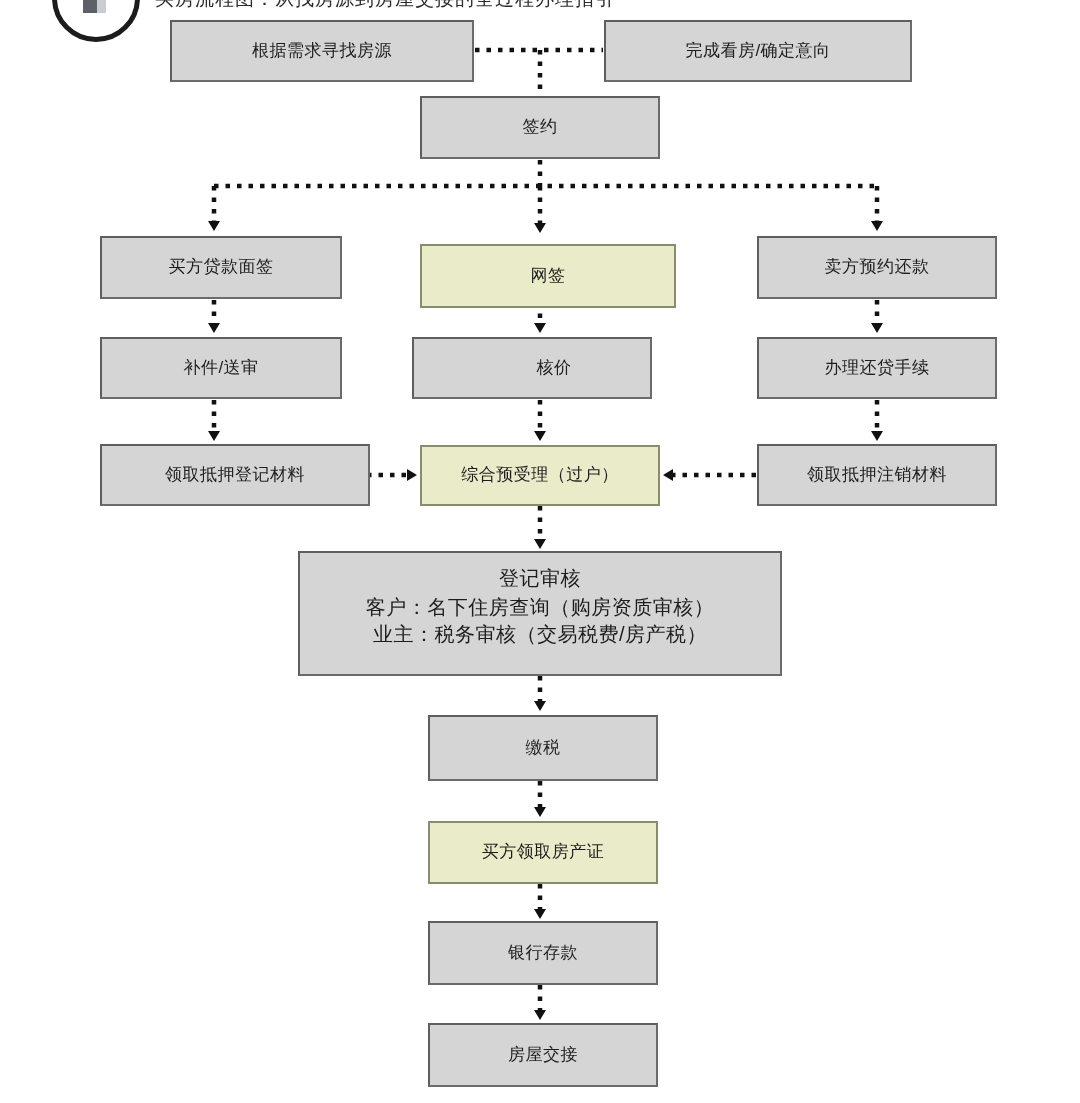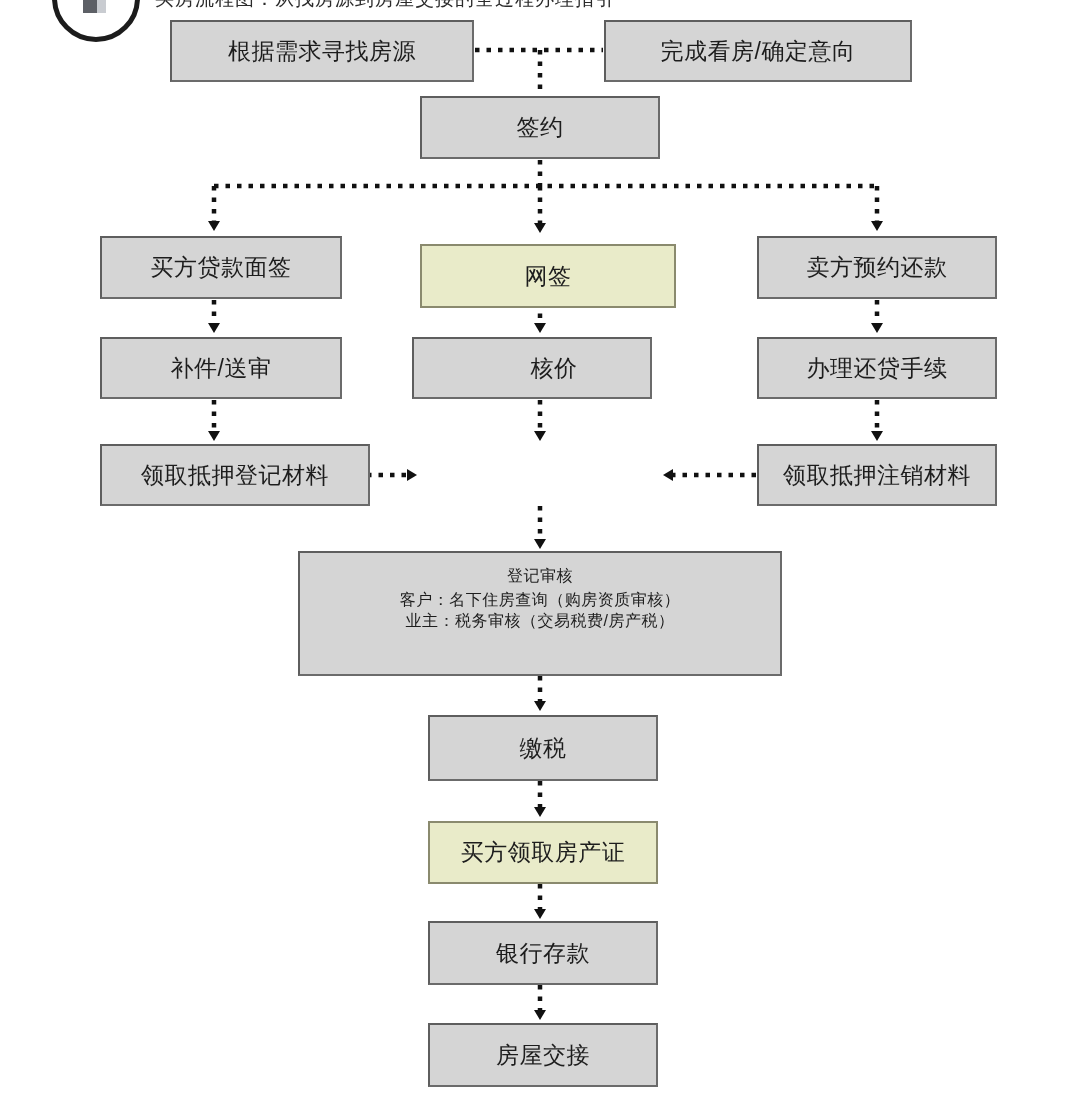--- a/index.html
+++ b/index.html
@@ -43,31 +43,31 @@
   .node{
     position:absolute;
     box-sizing:border-box;
     background:#d5d5d5;
     border:2px solid #5e5e5e;
     border-right-color:#6b6b6b;
     border-bottom-color:#6b6b6b;
     display:flex;align-items:center;justify-content:center;
     text-align:center;
     color:#1d1d1d;
-    font-size:23px;
+    font-size:17px;
     line-height:1.22;
     letter-spacing:0.5px;
     font-family:"Liberation Sans","DejaVu Sans",sans-serif;
   }
   .node.hl{
     background:#e9ebc9;
     border-color:#8a8a6e;
   }
   .node.multi{
-    font-size:16px;
+    font-size:20px;
     line-height:1.35;
     display:block;
     padding-top:12px;
   }
   .node .ln{display:block;}
   .node .ln.title{margin-bottom:2px;}
 </style>
 </head>
 <body>
 
@@ -137,20 +137,21 @@
 
   <div class="node" style="left:100px;top:236px;width:242px;height:63px;">买方贷款面签</div>
   <div class="node hl" style="left:420px;top:244px;width:256px;height:64px;">网签</div>
   <div class="node" style="left:757px;top:236px;width:240px;height:63px;">卖方预约还款</div>
 
   <div class="node" style="left:100px;top:337px;width:242px;height:62px;">补件/送审</div>
   <div class="node" style="left:412px;top:337px;width:240px;height:62px;padding-left:44px;">核价</div>
   <div class="node" style="left:757px;top:337px;width:240px;height:62px;">办理还贷手续</div>
 
   <div class="node" style="left:100px;top:444px;width:270px;height:62px;">领取抵押登记材料</div>
+  <div class="node hl" style="left:420px;top:445px;width:240px;height:61px;">综合预受理（过户）</div>
   <div class="node" style="left:757px;top:444px;width:240px;height:62px;">领取抵押注销材料</div>
 
   <div class="node multi" style="left:298px;top:551px;width:484px;height:125px;">
     <span class="ln title">登记审核</span>
     <span class="ln">客户：名下住房查询（购房资质审核）</span>
     <span class="ln">业主：税务审核（交易税费/房产税）</span>
   </div>
 
   <div class="node" style="left:428px;top:715px;width:230px;height:66px;">缴税</div>
   <div class="node hl" style="left:428px;top:821px;width:230px;height:63px;">买方领取房产证</div>

